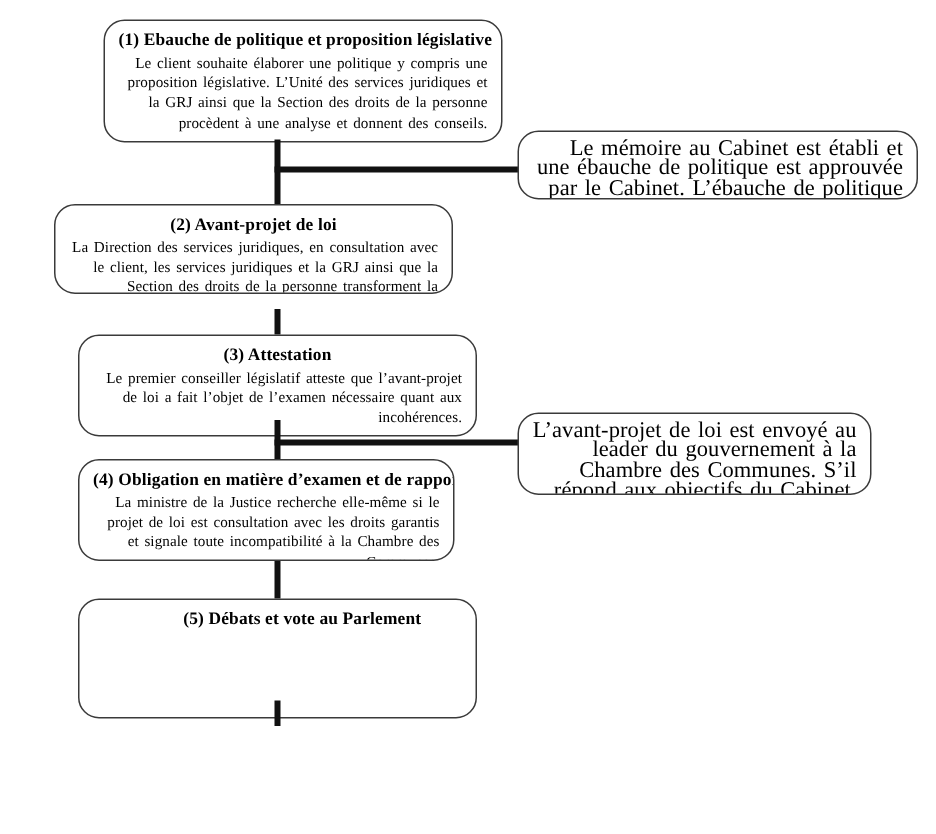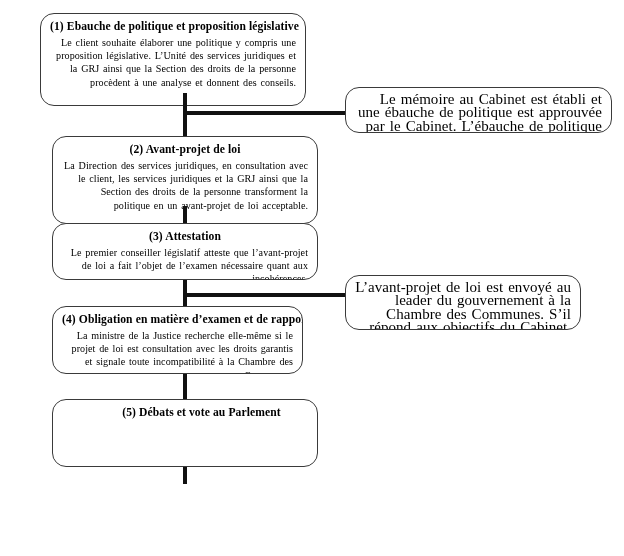--- a/index.html
+++ b/index.html
@@ -65,60 +65,60 @@
     position: absolute;
     background: #111111;
     height: 4px;
   }
 </style>
 </head>
 <body>
 
 <div id="canvas">
 
-  <div class="node" style="left:40px; top:13px; width:266px; height:93px;">
+  <div class="node" style="left:69px; top:13px; width:266px; height:82px;">
     <span class="node-title">(1) Ebauche de politique et proposition législative</span>
     <span class="node-body">Le client souhaite élaborer une politique y compris une proposition législative. L’Unité des services juridiques et la GRJ ainsi que la Section des droits de la personne procèdent à une analyse et donnent des conseils.</span>
   </div>
 
   <div class="conn-v" style="left:183px; top:93px; height:43px;"></div>
 
   <div class="conn-h" style="left:183px; top:111px; width:164px;"></div>
 
   <div class="node side" style="left:345px; top:87px; width:267px; height:46px;">
     <span class="node-body">Le mémoire au Cabinet est établi et une ébauche de politique est approuvée par le Cabinet. L’ébauche de politique devient une politique.</span>
   </div>
 
-  <div class="node" style="left:52px; top:136px; width:266px; height:88px;">
+  <div class="node" style="left:36px; top:136px; width:266px; height:60px;">
     <span class="node-title">(2) Avant-projet de loi</span>
     <span class="node-body">La Direction des services juridiques, en consultation avec le client, les services juridiques et la GRJ ainsi que la Section des droits de la personne transforment la politique en un avant-projet de loi acceptable.</span>
   </div>
 
   <div class="conn-v" style="left:183px; top:206px; height:17px;"></div>
 
-  <div class="node" style="left:52px; top:223px; width:266px; height:57px;">
+  <div class="node" style="left:52px; top:223px; width:266px; height:68px;">
     <span class="node-title">(3) Attestation</span>
     <span class="node-body">Le premier conseiller législatif atteste que l’avant-projet de loi a fait l’objet de l’examen nécessaire quant aux incohérences.</span>
   </div>
 
   <div class="conn-v" style="left:183px; top:280px; height:31px;"></div>
 
   <div class="conn-h" style="left:183px; top:293px; width:164px;"></div>
 
   <div class="node side" style="left:345px; top:275px; width:236px; height:55px;">
     <span class="node-body">L’avant-projet de loi est envoyé au leader du gouvernement à la Chambre des Communes. S’il répond aux objectifs du Cabinet, le projet de loi est déposé à la Chambre des Communes.</span>
   </div>
 
   <div class="node" style="left:52px; top:306px; width:251px; height:68px;">
     <span class="node-title">(4) Obligation en matière d’examen et de rapport</span>
     <span class="node-body">La ministre de la Justice recherche elle-même si le projet de loi est consultation avec les droits garantis et signale toute incompatibilité à la Chambre des Communes.</span>
   </div>
 
   <div class="conn-v" style="left:183px; top:374px; height:25px;"></div>
 
-  <div class="node" style="left:52px; top:399px; width:266px; height:68px;padding-left:42px;">
+  <div class="node" style="left:52px; top:399px; width:266px; height:80px;padding-left:42px;">
     <span class="node-title">(5) Débats et vote au Parlement</span>
   </div>
 
   <div class="conn-v" style="left:183px; top:467px; height:17px;"></div>
 
 
 </div>
 
 </body></html>

